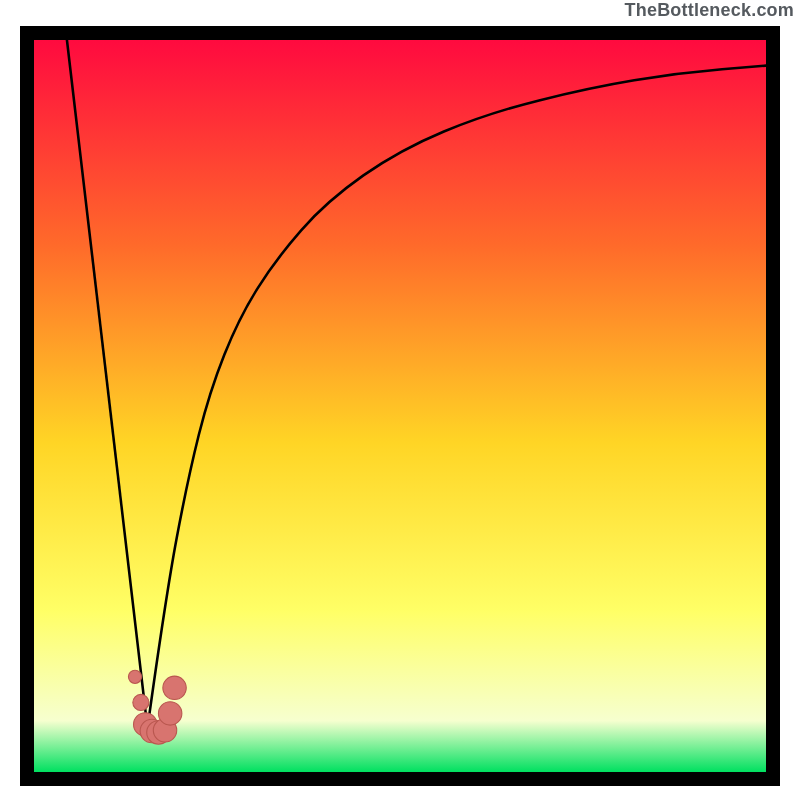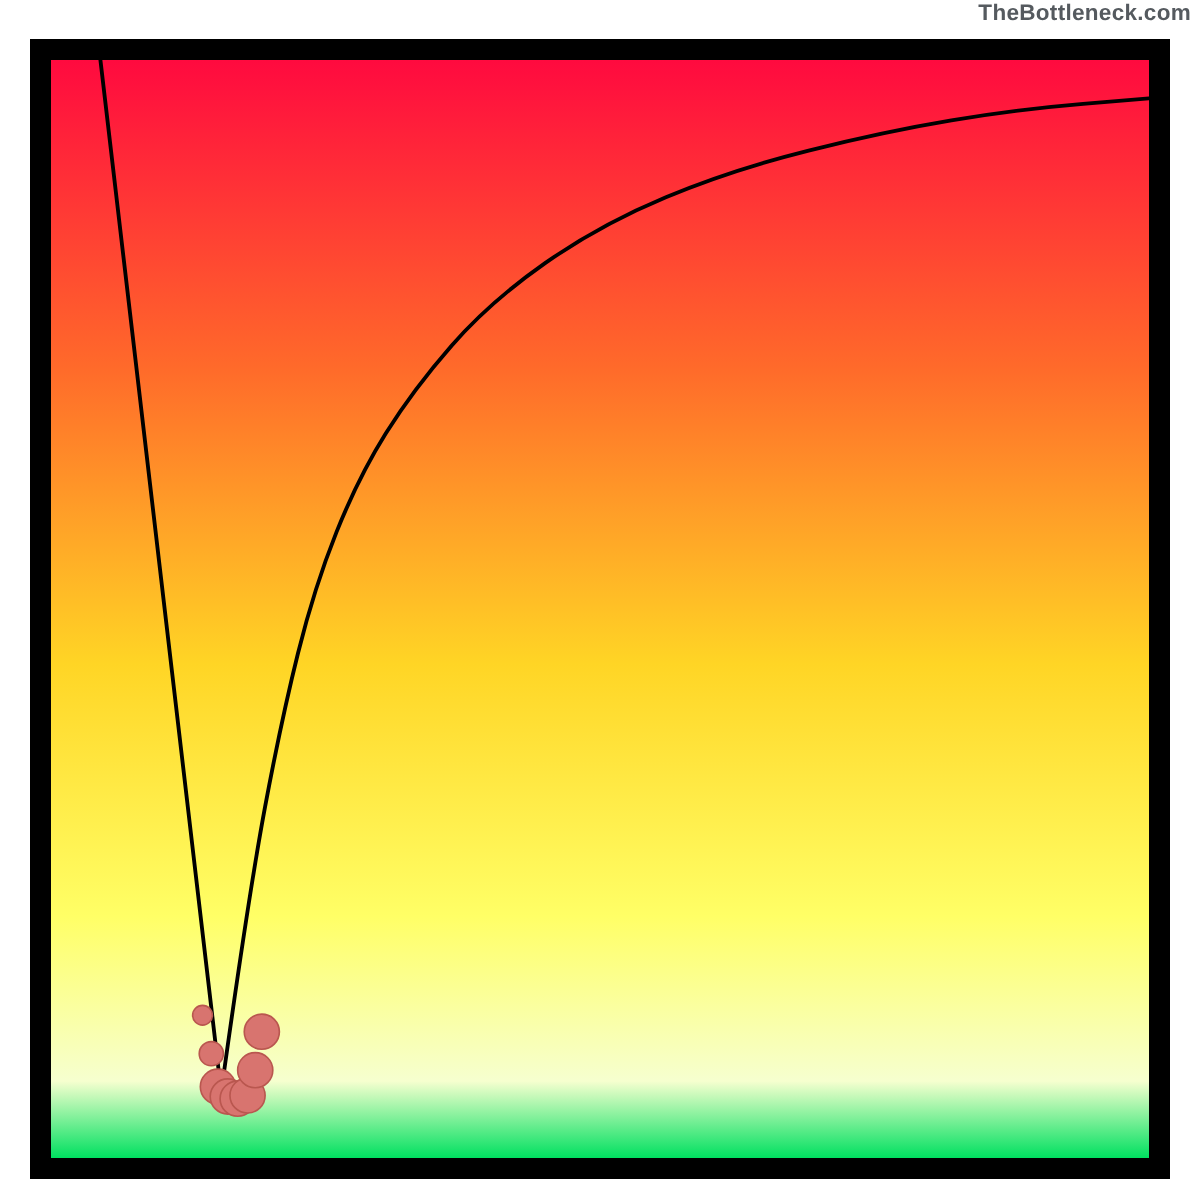--- a/index.html
+++ b/index.html
@@ -13,21 +13,21 @@
   }
   .stage {
     position: relative;
     width: 800px;
     height: 800px;
   }
   .watermark {
     position: absolute;
     top: 0;
     right: 6px;
-    font-size: 15px;
+    font-size: 18px;
     font-weight: 600;
     color: #555a5f;
     letter-spacing: 0.2px;
     z-index: 10;
     user-select: none;
     pointer-events: none;
   }
   .frame {
     position: absolute;
     left: 20px;

